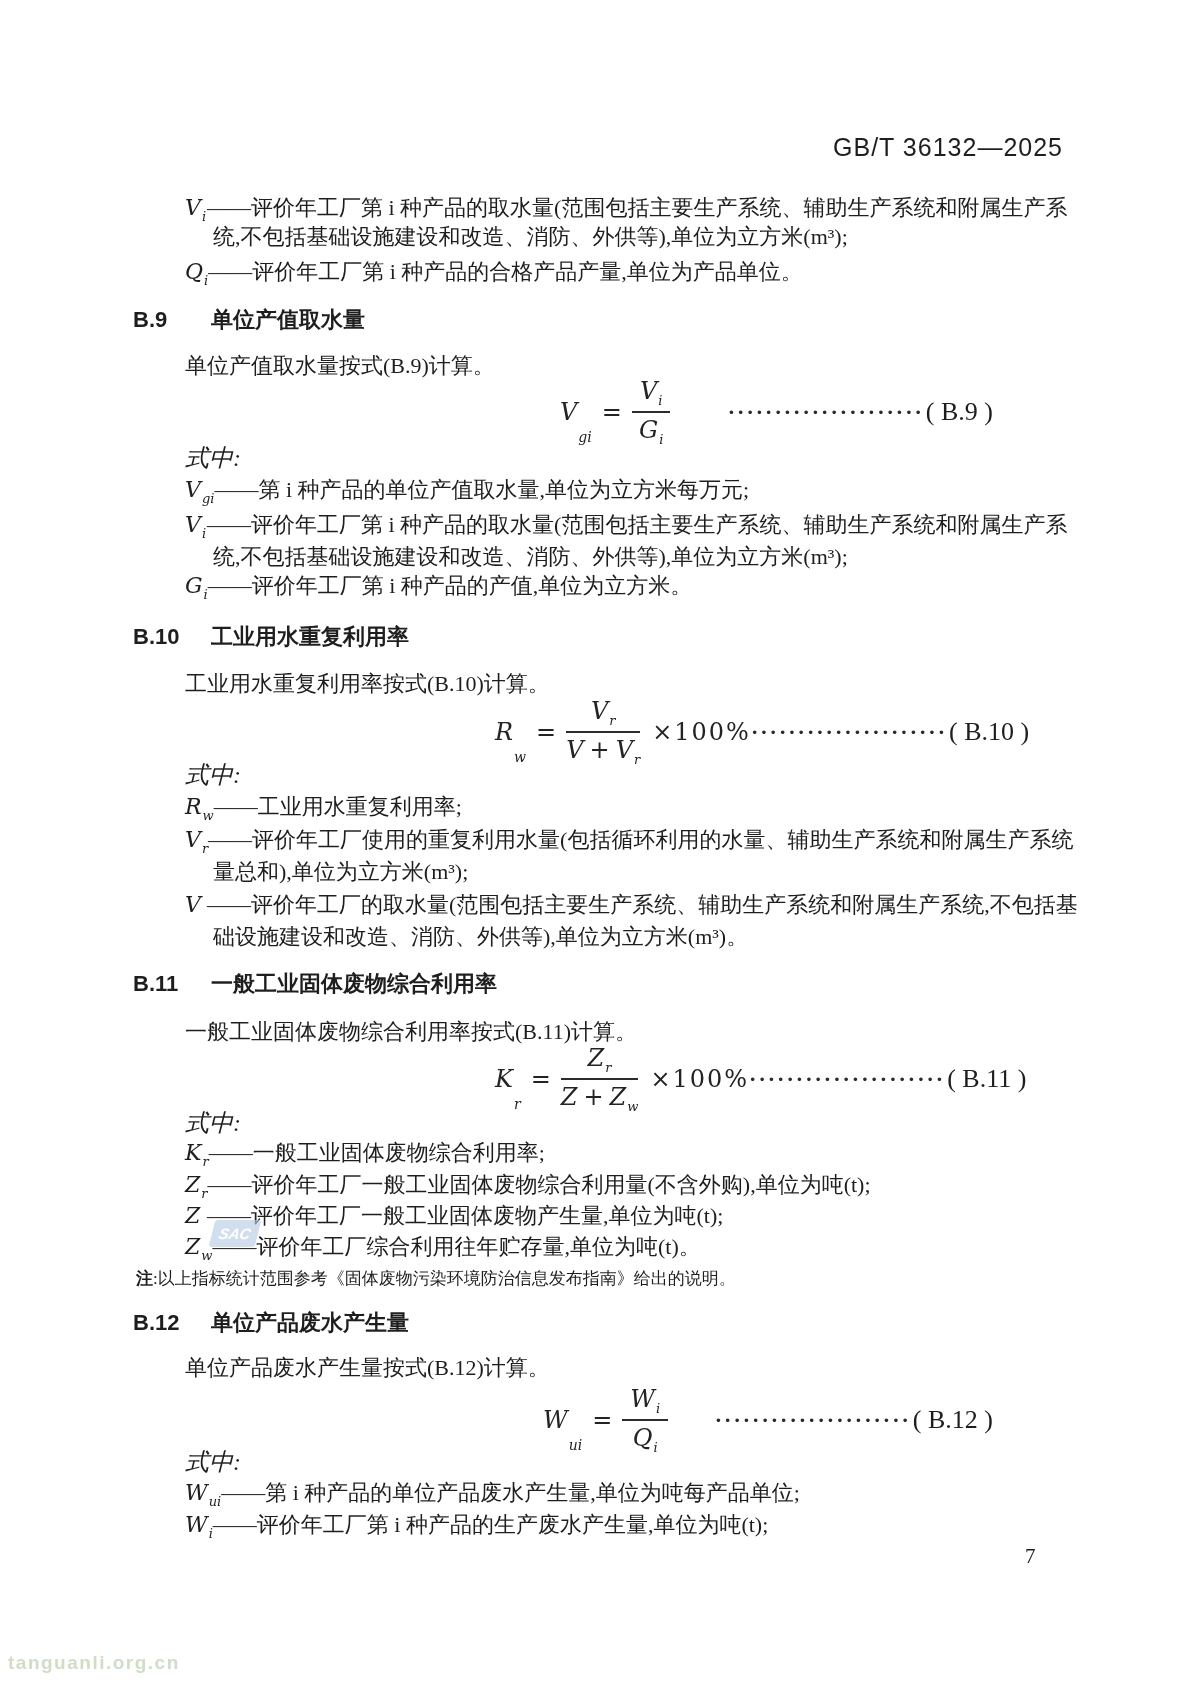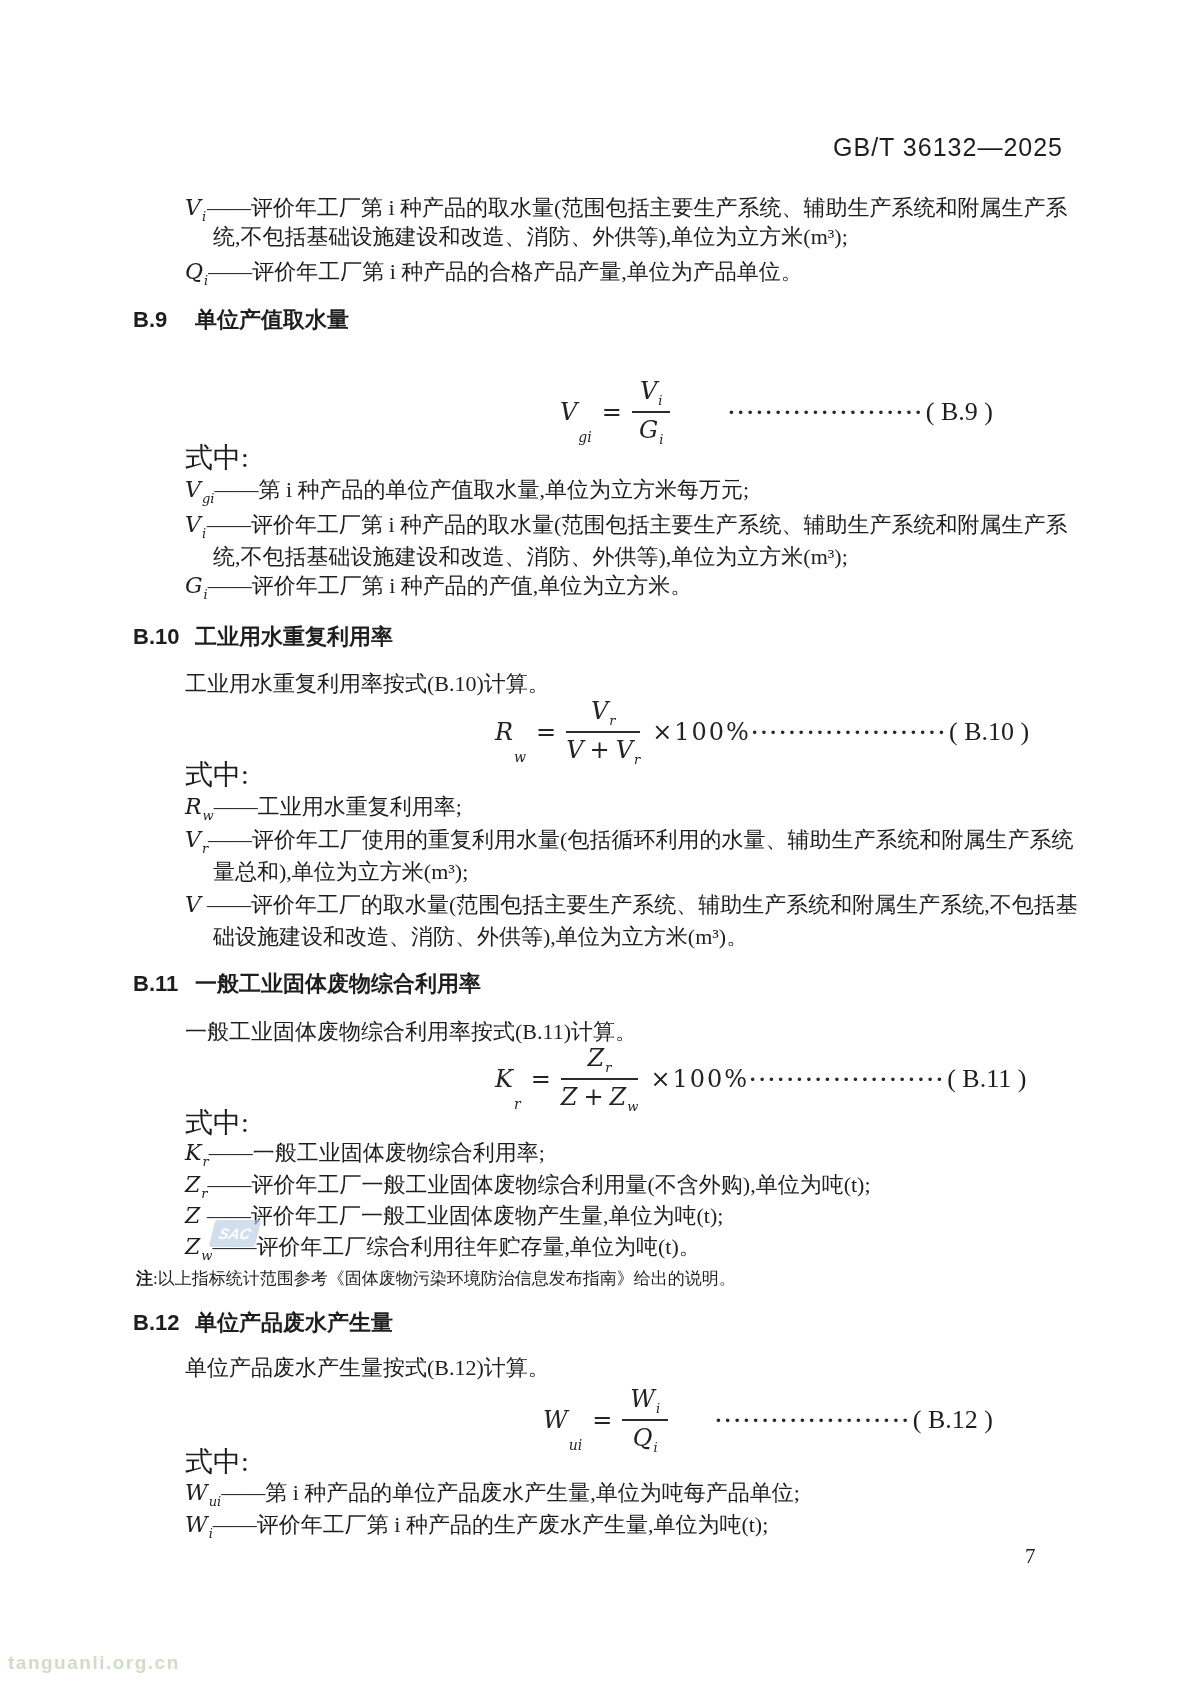--- a/index.html
+++ b/index.html
@@ -9,24 +9,24 @@
     overflow:hidden;
   }
   .abs { position:absolute; }
   .body-line { font-size:22px; line-height:32px; white-space:nowrap; }
   .var-row { display:flex; align-items:baseline; }
   .vsym { font-style:italic; min-width:22px; flex:none; font-family:"DejaVu Serif",serif; }
   .vsym i { font-style:italic; }
   .vsub { font-size:13px; font-style:italic; vertical-align:-6px; margin-left:1px; }
   .vdef { white-space:nowrap; }
   .sec-head { font-family:"Liberation Sans","DejaVu Sans",sans-serif; font-weight:bold;
-              font-size:22px; line-height:32px; display:flex; white-space:nowrap; }
+              font-size:22px; line-height:32px; display:flex; white-space:nowrap;gap:16px; }
   .sec-num { width:62px; flex:none; }
   .para { font-size:22px; line-height:32px; white-space:nowrap; }
-  .shizhong { font-size:28px; line-height:32px; }
+  .shizhong { font-size:24px; line-height:32px;font-style:italic; }
   .formula-row { left:0; width:1190px; height:80px; display:flex; align-items:center; }
   .eq { display:flex; align-items:center; font-family:"DejaVu Serif",serif;
         font-size:24px; color:#232323; }
   .eq i { font-style:italic; }
   .fsub { font-size:14px; font-style:italic; align-self:flex-end; margin:0 0 2px 1px; }
   .feq { margin:0 10px; font-style:normal; }
   .fraction { display:inline-block; text-align:center; }
   .fnum { display:block; border-bottom:2px solid #2b2b2b; padding:0 8px 3px; }
   .fden { display:block; padding-top:3px; }
   .fop { margin:0 6px; }
@@ -60,20 +60,21 @@
   <div class="abs body-line" style="left:213px; top:221px">统,不包括基础设施建设和改造、消防、外供等),单位为立方米(m³);</div>
   <div class="abs body-line var-row" style="left:185px; top:256px">
     <span class="vsym"><i>Q</i><span class="vsub">i</span></span>
     <span class="vdef">——评价年工厂第 i 种产品的合格产品产量,单位为产品单位。</span>
   </div>
 
   <div class="abs sec-head" style="left:133px; top:304px">
     <span class="sec-num">B.9</span>
     <span class="sec-title">单位产值取水量</span>
   </div>
+  <div class="abs para" style="left:185px; top:350px">单位产值取水量按式(B.9)计算。</div>
 
   <div class="abs formula-row" style="top:372px">
     <div class="eq" style="margin-left:560px">
       <i>V</i>
         <span class="fsub">gi</span>
       <span class="feq">=</span>
       <span class="fraction">
         <span class="fnum"><i>V</i><span class="vsub">i</span></span>
         <span class="fden"><i>G</i><span class="vsub">i</span></span>
       </span>

